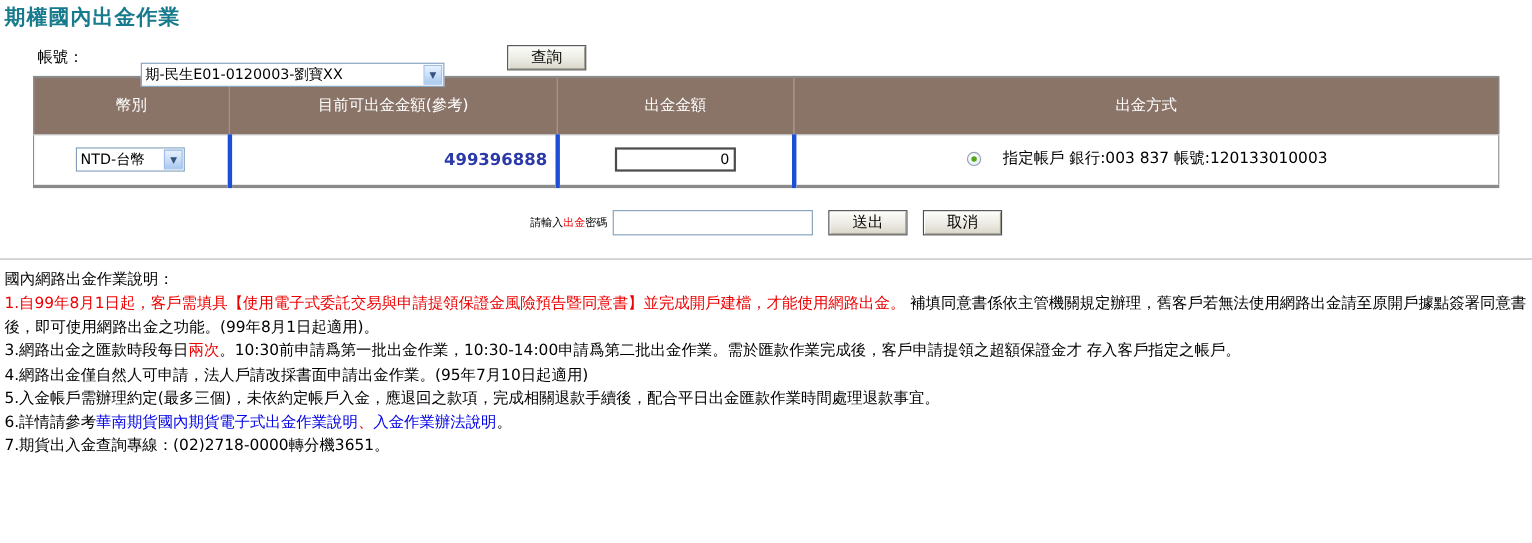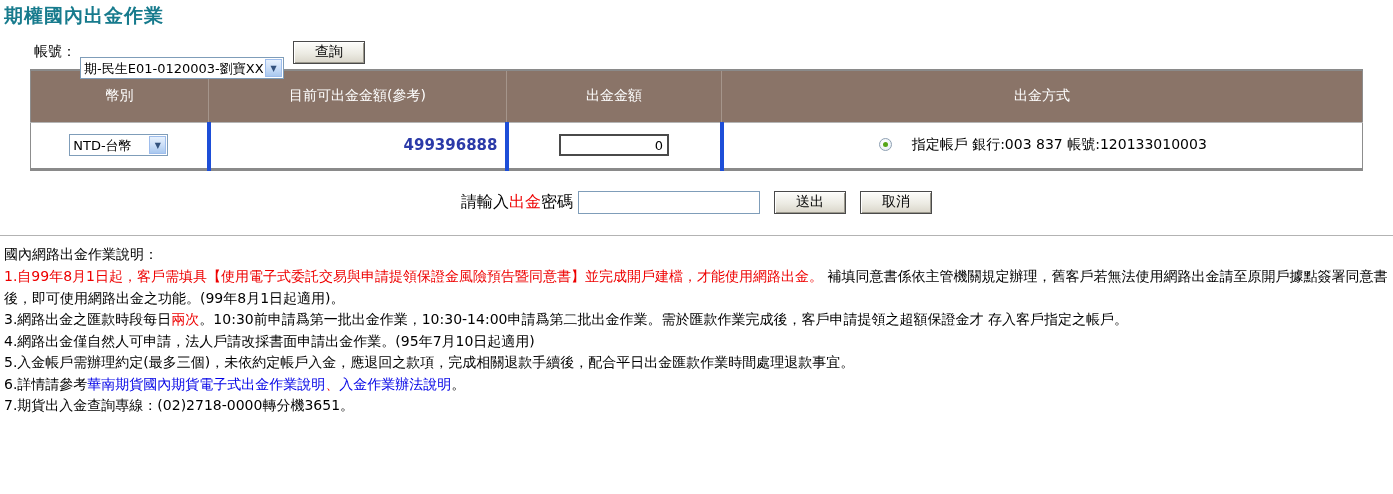--- a/index.html
+++ b/index.html
@@ -10,35 +10,35 @@
   body{
     width:1393px;height:494px;background:#fff;color:#000;
     font-family:"DejaVu Sans","Liberation Sans",sans-serif;font-size:14px;
     overflow:hidden;
   }
   .page-title{
     color:var(--teal,#177B8D);font-size:19px;font-weight:bold;
     padding:3px 0 0 4px;letter-spacing:1px;
   }
   
-  .account-row{display:flex;align-items:center;margin:11px 0 5px 34px;height:24px;}
+  .account-row{display:flex;align-items:center;margin:11px 0 5px 34px;height:24px;gap:48px;}
   .account-row .lbl{font-size:14px;margin-right:4px;}
   .xpsel{position:relative;display:inline-block;border:1px solid #7F9DB9;background:#fff;height:22px;}
   .xpsel select{
     appearance:none;-webkit-appearance:none;-moz-appearance:none;
     border:none;background:transparent;height:20px;margin:0;
     font-family:inherit;font-size:13px;padding:1px 20px 1px 3px;width:100%;
   }
   .xpsel .sel-arrow{
     position:absolute;top:1px;right:1px;bottom:1px;width:17px;
     background:linear-gradient(180deg,#e7f1fd 0%,#cfe1f9 45%,#a9c8ef 100%);
     border:1px solid #9ebdec;display:flex;align-items:center;justify-content:center;
     font-size:8px;color:#33527e;pointer-events:none;
   }
-  .acct-sel{width:204px;margin-top:32px;}
+  .acct-sel{width:276px;margin-top:32px;}
   .cur-sel{width:99px;}
   .btn{
     font-family:inherit;font-size:14px;color:#000;height:23px;padding:0 21px;
     background:linear-gradient(180deg,#fdfdfb 0%,#ecebe3 55%,#d9d5c9 100%);
     border:1px solid #4a4a4a;
     box-shadow:inset 1px 1px 0 #ffffff, inset -1px -1px 0 #9b988c;
     cursor:pointer;
   }
   .query-btn{margin-left:9px;}
   
@@ -66,21 +66,21 @@
     background:radial-gradient(circle at 35% 35%,#ffffff 0%,#e4ecf3 100%);
     position:relative;display:inline-block;cursor:pointer;flex:none;
   }
   .radio::after{
     content:"";position:absolute;left:3px;top:3px;width:5px;height:5px;
     border-radius:50%;background:#55a518;
   }
   .method-label{font-size:14px;}
   
   .pw-row{display:flex;align-items:center;justify-content:center;margin-top:19px;height:25px;}
-  .pw-label{font-size:16px;}
+  .pw-label{font-size:10px;}
   .pw-red{color:var(--red,#EE0000);}
   .pw-input{
     width:182px;height:23px;border:1px solid #7F9DB9;margin-left:5px;
     font-family:inherit;font-size:13px;padding:2px 4px;
   }
   .pw-row .btn{margin-left:14px;}
   .divider{border:none;border-top:1px solid #b3b3b3;margin:20px 0 0 0;width:1393px;}
   
   .notes{margin:8px 0 0 4px;width:1386px;font-size:14px;line-height:21.5px;}
   .notes-heading{margin-bottom:1px;}

